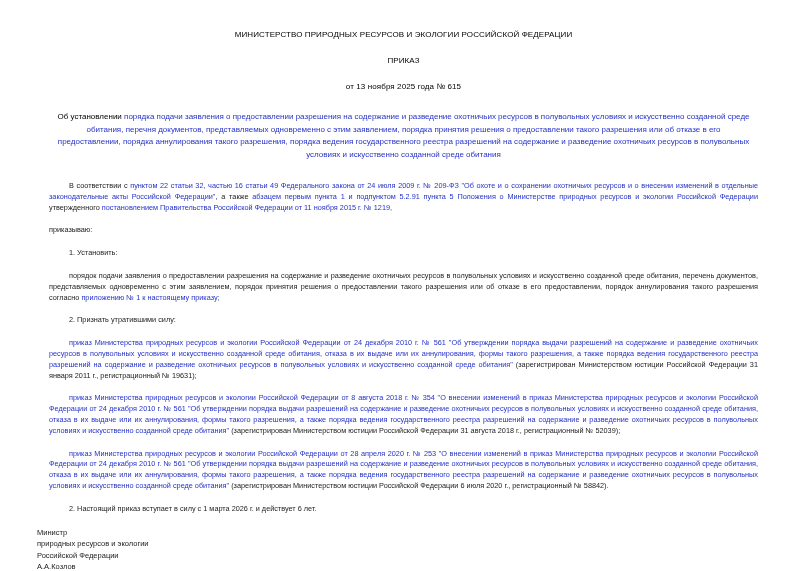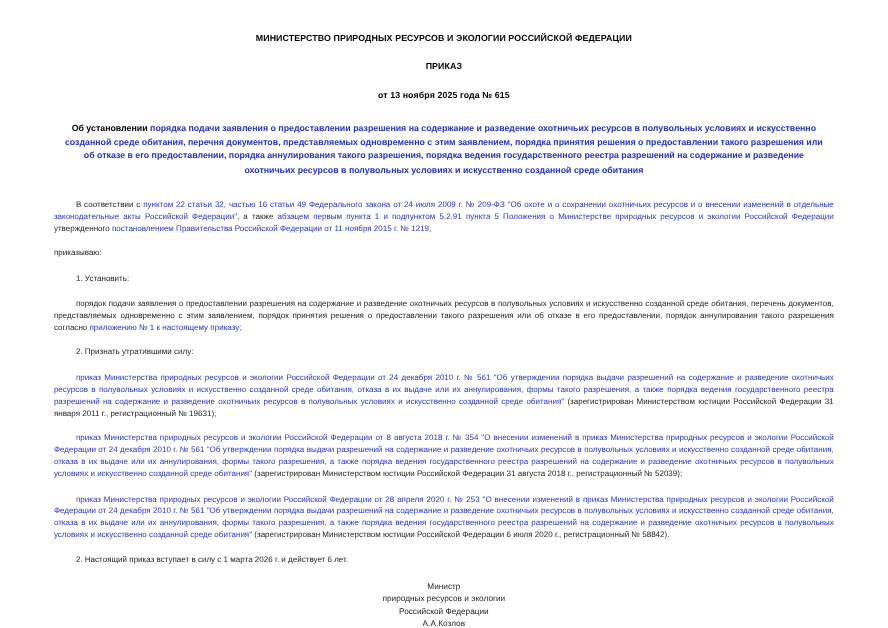--- a/index.html
+++ b/index.html
@@ -3,33 +3,33 @@
 <meta charset="utf-8">
 <style>
   html,body{margin:0;padding:0}
   body{
     width:807px;height:571px;background:#ffffff;overflow:hidden;
     font-family:"Liberation Sans","DejaVu Sans",sans-serif;
     color:#1c1c1c;position:relative;
   }
   .doc{padding:30px 37px 0 37px}
   .center{text-align:center}
-  .bold{font-weight:bold}
+  .bold{font-weight:normal}
   .head p{margin:0 0 17px 0;font-size:8px;color:#000;letter-spacing:.1px}
   .subject{
     font-size:8px;line-height:12.5px;margin:20px 20px 4px 20px;color:#000;
   }
   .link{color:#2532c8;cursor:pointer}
   .docbody{
     margin-top:20px;font-size:7.3px;line-height:10.8px;
     text-align:justify;color:#1c1c1c;
   }
   .para{margin:12px}
   .para.indent{text-indent:20px}
-  .sig{text-align:center;font-size:7.5px;line-height:11.5px;color:#1c1c1c}
+  .sig{text-align:left;font-size:7.5px;line-height:11.5px;color:#1c1c1c}
   .reg{margin-top:9px;font-size:7.5px;line-height:12.6px;color:#1c1c1c}
 </style>
 </head>
 <body>
 
 <div class="doc">
 
   <div class="head">
     <p class="center bold">МИНИСТЕРСТВО ПРИРОДНЫХ РЕСУРСОВ И ЭКОЛОГИИ РОССИЙСКОЙ ФЕДЕРАЦИИ</p>
     <p class="center bold">ПРИКАЗ</p>

